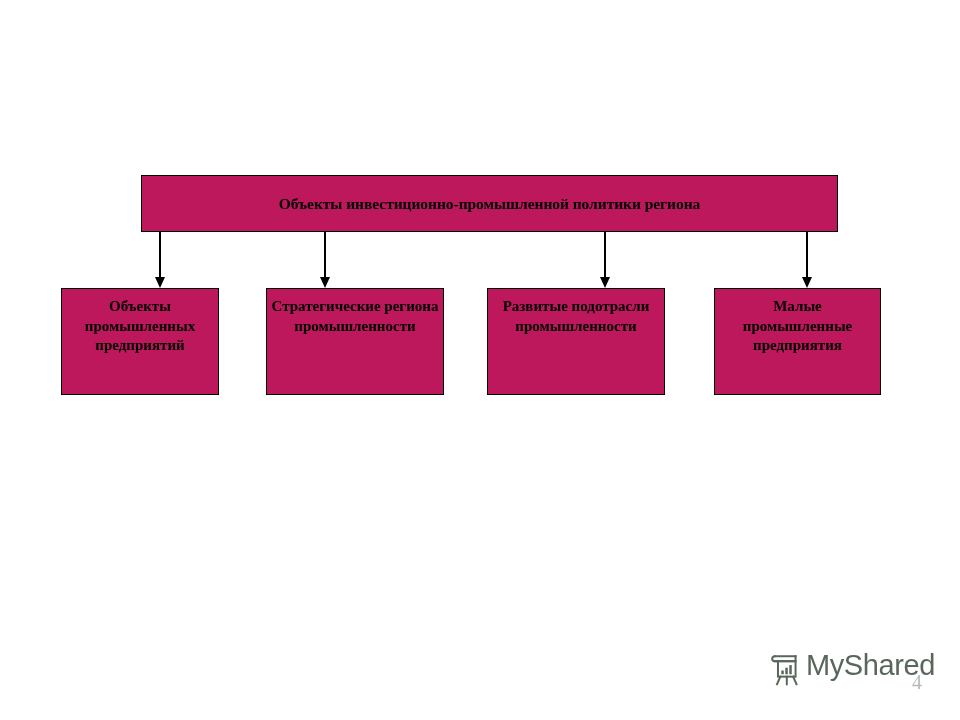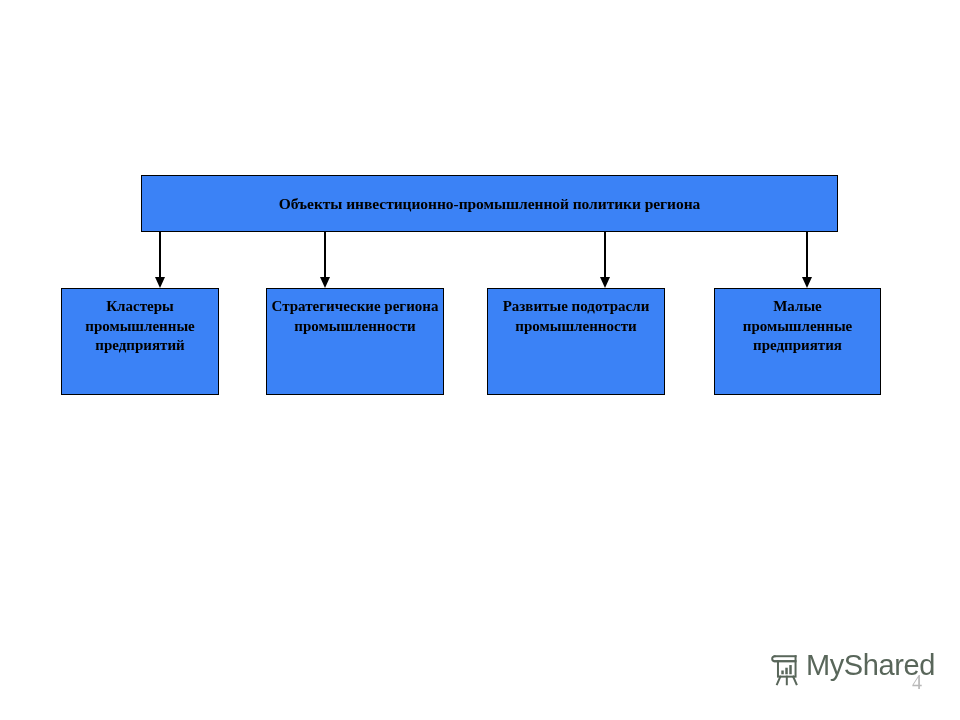--- a/index.html
+++ b/index.html
@@ -18,21 +18,21 @@
     width: 960px;
     height: 720px;
     background: #ffffff;
     overflow: hidden;
   }
 
   
   .node {
     position: absolute;
     box-sizing: border-box;
-    background: #3b82f6;
+    background: #be185d;
     border: 1.6px solid #000000;
     text-align: center;
     font-weight: bold;
     color: #000000;
   }
 
   .root-node {
     left: 141px;
     top: 175px;
     width: 697px;
@@ -150,21 +150,21 @@
   <div class="connector conn-3">
     <span class="stem"></span>
     <span class="head"></span>
   </div>
   <div class="connector conn-4">
     <span class="stem"></span>
     <span class="head"></span>
   </div>
 
   <div class="node leaf-node leaf-1">
-    <span class="leaf-label">Кластеры промышленные предприятий</span>
+    <span class="leaf-label">Объекты промышленных предприятий</span>
   </div>
 
   <div class="node leaf-node leaf-2">
     <span class="leaf-label">Стратегические региона промышленности</span>
   </div>
 
   <div class="node leaf-node leaf-3">
     <span class="leaf-label">Развитые подотрасли промышленности</span>
   </div>
 

